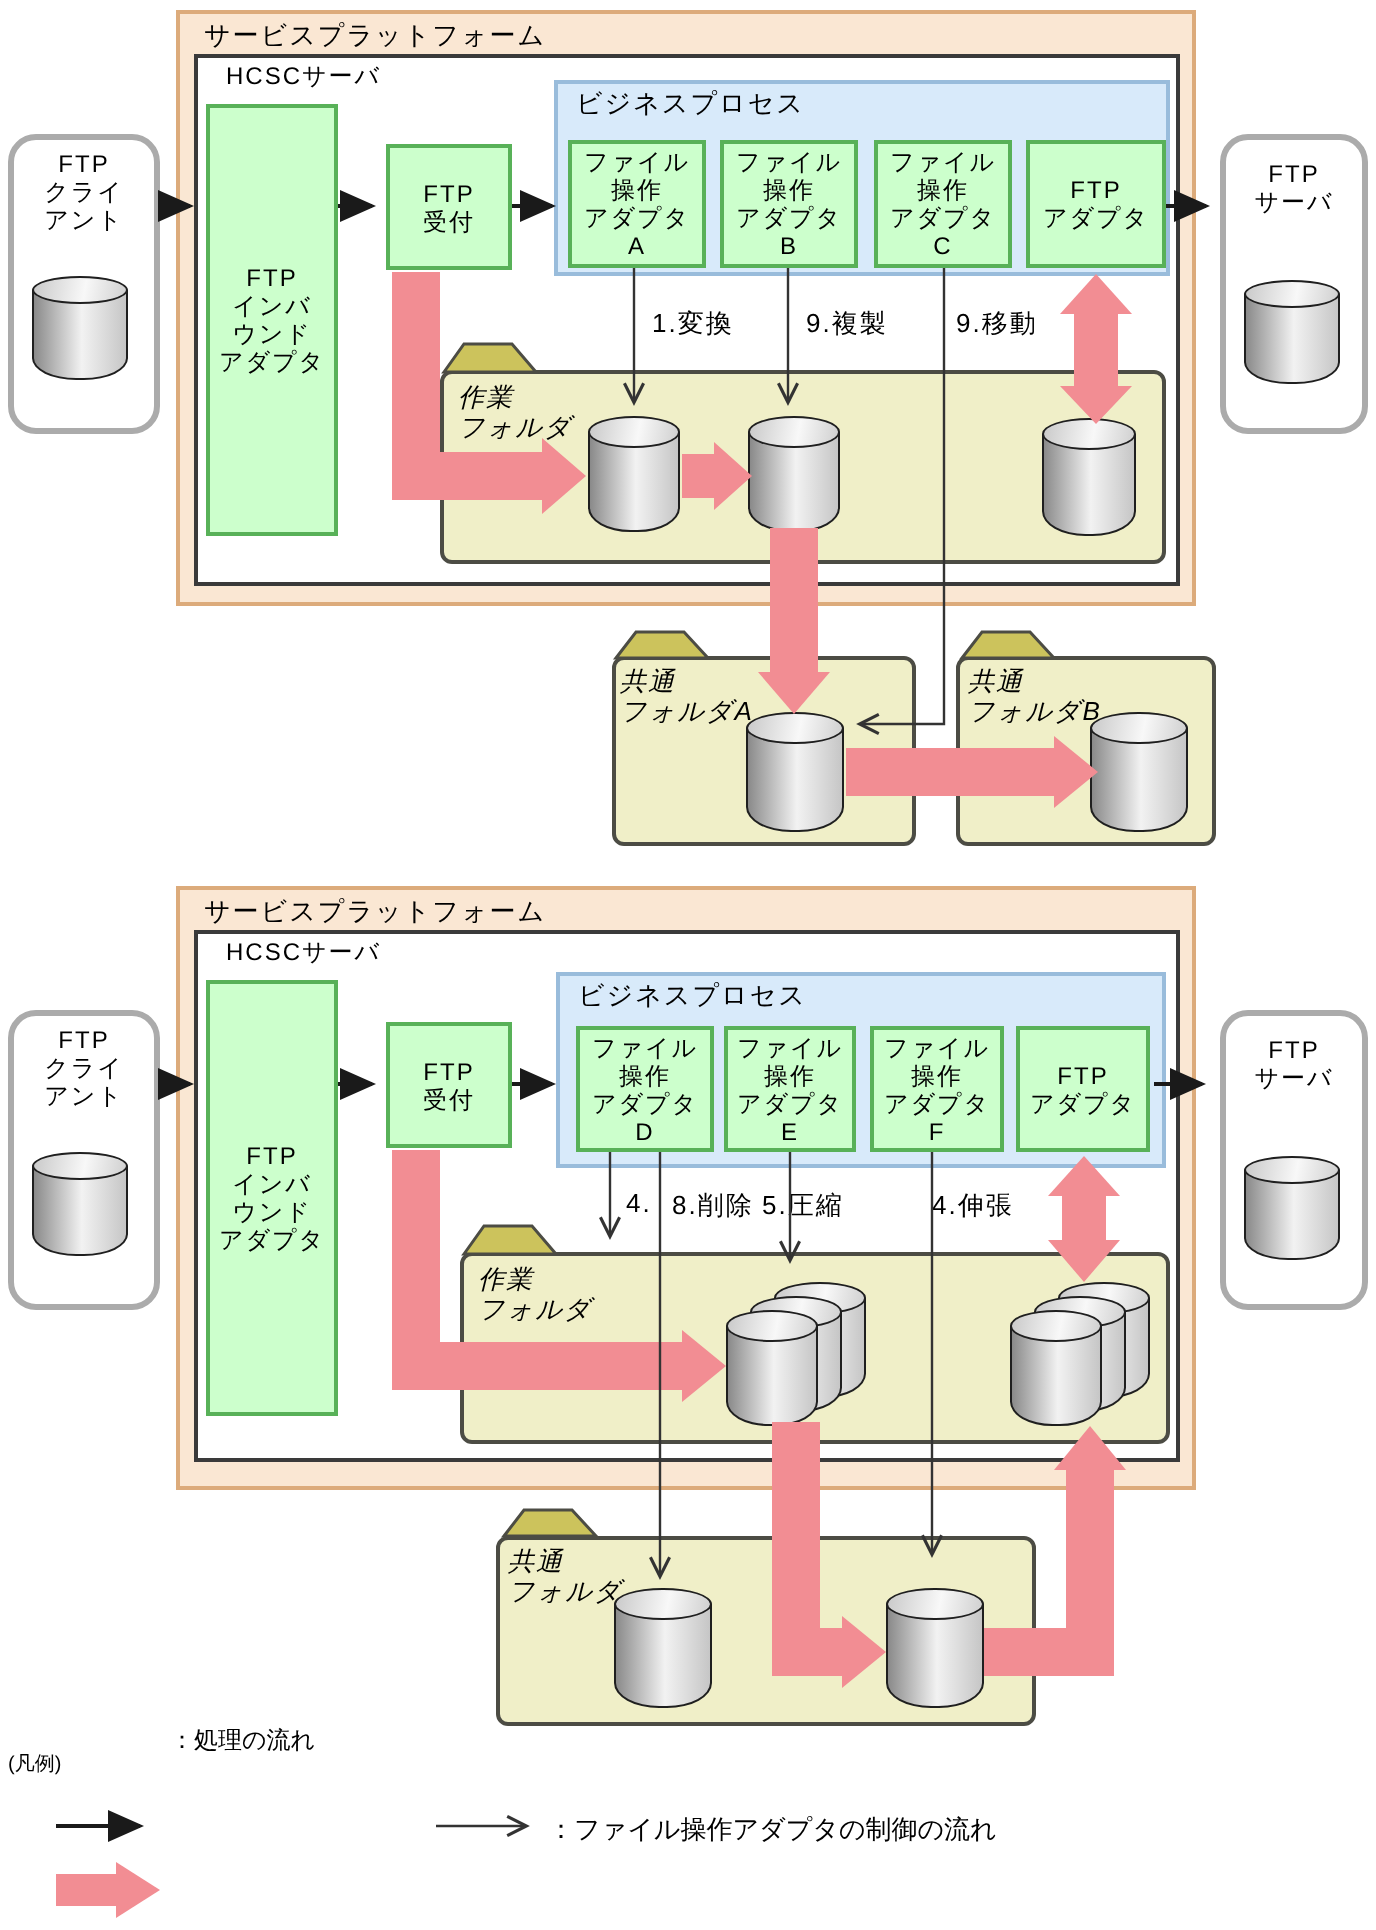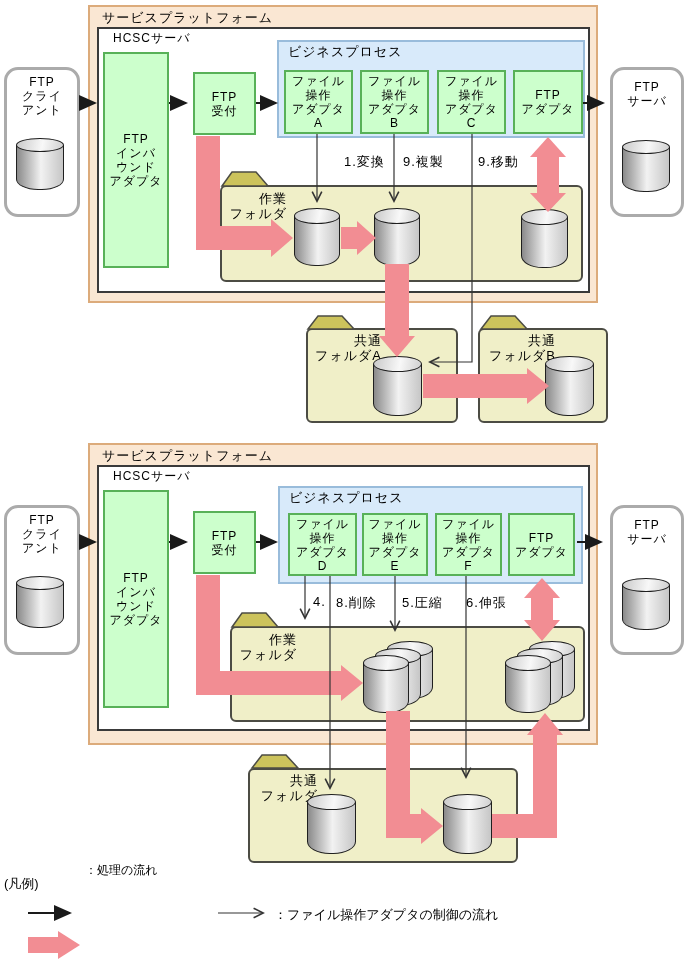--- a/index.html
+++ b/index.html
@@ -18,21 +18,21 @@
   .cyl{position:absolute;}
   .cyl::after{content:"";position:absolute;left:0;right:0;top:13%;bottom:0;box-sizing:border-box;
       background:linear-gradient(90deg,#8a8a8a 0%,#f2f2f2 52%,#c6c6c6 100%);
       border:1px solid #1f1f1f;border-radius:0 0 46% 46% / 0 0 24% 24%;}
   .cyl::before{content:"";position:absolute;left:0;right:0;top:0;height:27%;box-sizing:border-box;z-index:2;
       background:linear-gradient(100deg,#c9c9c9,#f8f8f8 55%,#cfcfcf);
       border:1px solid #1f1f1f;border-radius:50%;}
   .steps{font-size:13px;letter-spacing:1px;}
   .overlay{position:absolute;left:0;top:0;z-index:10;pointer-events:none;}
   .tabsvg{position:absolute;z-index:1;}
-  .txt-left{text-align:right;}
+  .txt-left{text-align:left;font-style:italic;}
 </style>
 </head>
 <body>
 
 <div class="stage">
 
   <section>
     <div class="abs platform" style="left:88px;top:5px;width:510px;height:298px">
       <span class="lbl" style="left:12px;top:3px">サービスプラットフォーム</span>
     </div>
@@ -71,21 +71,21 @@
 操作
 アダプタ
 B</div>
     <div class="abs green ctr" style="left:437px;top:70px;width:69px;height:64px">ファイル
 操作
 アダプタ
 C</div>
     <div class="abs green ctr" style="left:513px;top:70px;width:70px;height:64px">FTP
 アダプタ</div>
 
-    <span class="abs steps" style="left:344px;top:153px">1.変換</span>
+    <span class="abs steps" style="left:326px;top:153px">1.変換</span>
     <span class="abs steps" style="left:403px;top:153px">9.複製</span>
     <span class="abs steps" style="left:478px;top:153px">9.移動</span>
 
     <svg class="tabsvg" style="left:220px;top:170px" width="50" height="17">
       <path d="M2 16 L12 2 L36 2 L48 16 Z" fill="#CCC35C" stroke="#4c4c44" stroke-width="1.5"></path>
     </svg>
     <div class="abs folder" style="left:220px;top:185px;width:363px;height:97px">
       <span class="lbl txt-left" style="left:7px;top:4px;width:58px">作業
 フォルダ</span>
     </div>
@@ -153,22 +153,22 @@
 E</div>
     <div class="abs green ctr" style="left:435px;top:513px;width:67px;height:63px">ファイル
 操作
 アダプタ
 F</div>
     <div class="abs green ctr" style="left:508px;top:513px;width:67px;height:63px">FTP
 アダプタ</div>
 
     <span class="abs steps" style="left:313px;top:594px">4.</span>
     <span class="abs steps" style="left:336px;top:594px">8.削除</span>
-    <span class="abs steps" style="left:402px;top:594px">5.圧縮</span>
-    <span class="abs steps" style="left:466px;top:594px">6.伸張</span>
+    <span class="abs steps" style="left:381px;top:594px">5.圧縮</span>
+    <span class="abs steps" style="left:466px;top:594px">4.伸張</span>
 
     <svg class="tabsvg" style="left:230px;top:611px" width="50" height="17">
       <path d="M2 16 L12 2 L36 2 L48 16 Z" fill="#CCC35C" stroke="#4c4c44" stroke-width="1.5"></path>
     </svg>
     <div class="abs folder" style="left:230px;top:626px;width:355px;height:96px">
       <span class="lbl txt-left" style="left:7px;top:4px;width:58px">作業
 フォルダ</span>
     </div>
     <div class="abs" style="left:363px;top:641px;width:70px;height:72px">
       <div class="cyl" style="left:24px;top:0;width:46px;height:58px"></div>
@@ -186,21 +186,21 @@
     </svg>
     <div class="abs folder" style="left:248px;top:768px;width:270px;height:95px">
       <span class="lbl txt-left" style="left:4px;top:3px;width:64px">共通
 フォルダ</span>
     </div>
     <div class="cyl" style="left:307px;top:794px;width:49px;height:60px"></div>
     <div class="cyl" style="left:443px;top:794px;width:49px;height:60px"></div>
   </section>
 
   <section>
-    <span class="abs" style="left:4px;top:875px;font-size:13px">(凡例)</span>
+    <span class="abs" style="left:4px;top:875px;font-size:10px">(凡例)</span>
     <span class="abs" style="left:85px;top:862px;font-size:12px">：処理の流れ</span>
     <span class="abs" style="left:274px;top:906px;font-size:13px">：ファイル操作アダプタの制御の流れ</span>
     <span class="abs" style="left:84px;top:969px;font-size:13px">：ファイルの流れ</span>
   </section>
 
   <svg class="overlay" width="688" height="965" viewBox="0 0 688 965">
     <defs>
       <marker id="ah" markerWidth="10" markerHeight="9" refX="8" refY="4" orient="auto">
         <path d="M0,0 L9,4 L0,8 Z" fill="#1a1a1a"></path>
       </marker>

